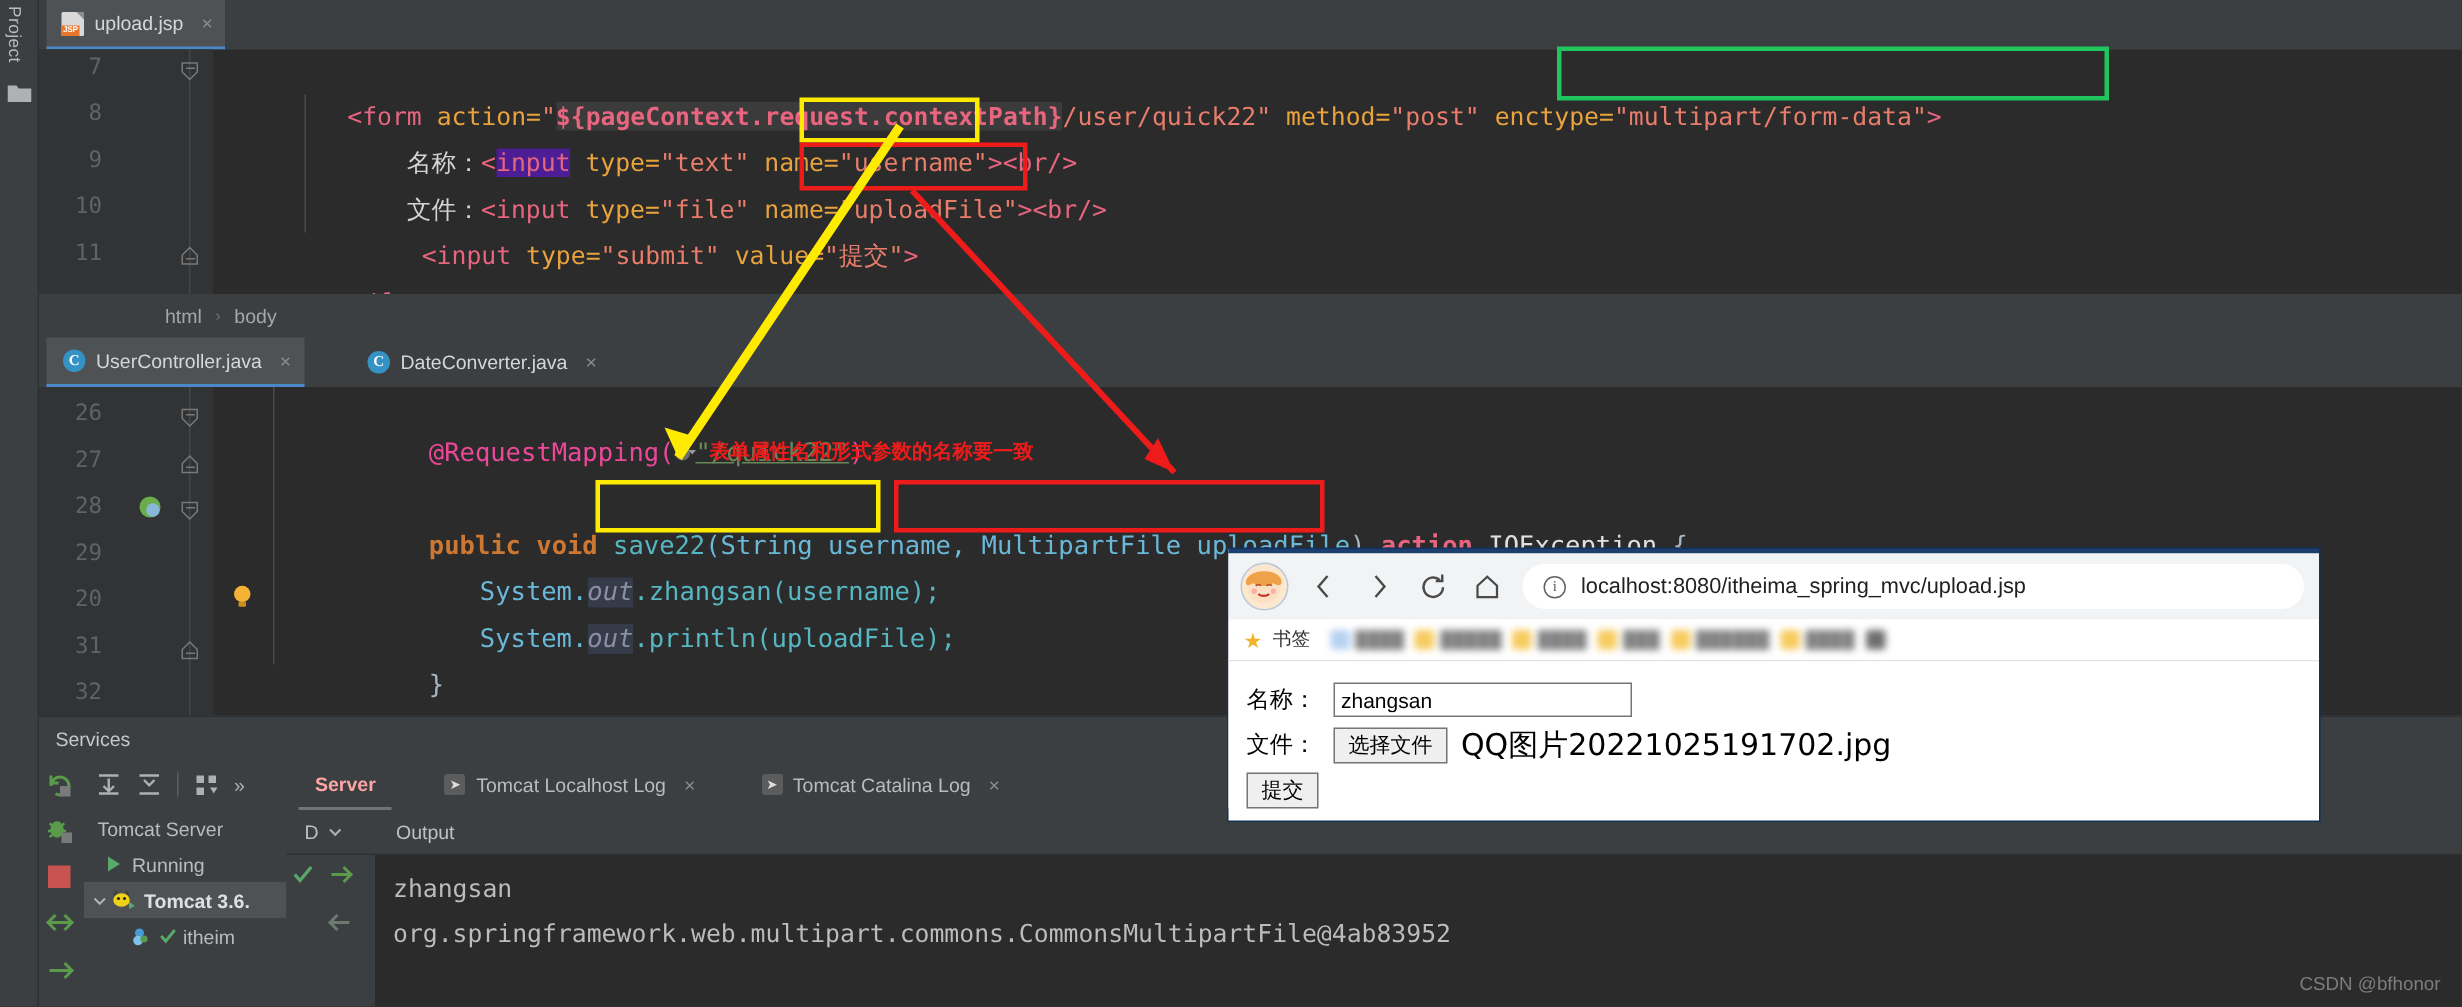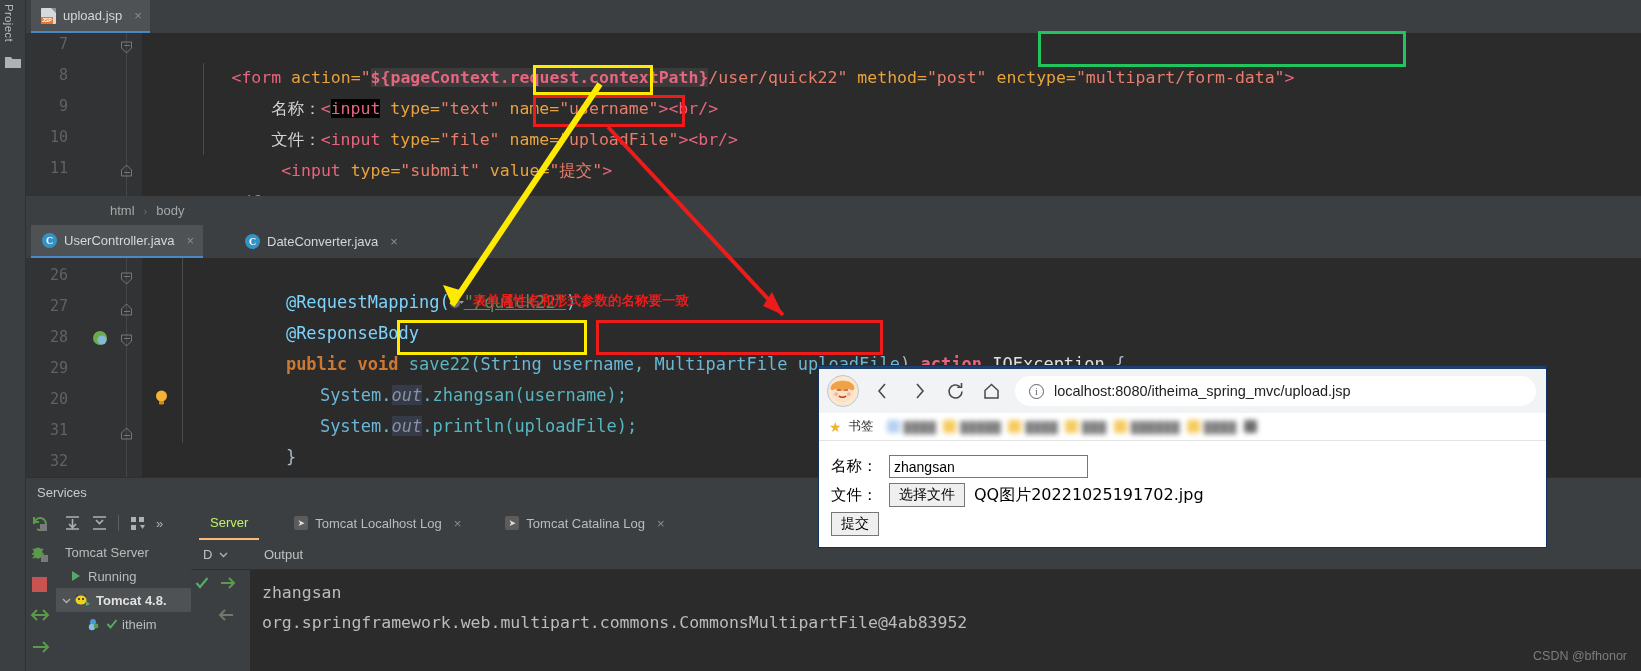--- a/index.html
+++ b/index.html
@@ -81,21 +81,21 @@
   }
   .code-line { position: absolute; left: 10px; height: 30px; line-height: 30px; }
   .indent-guide {
     position: absolute; width: 1px; background: #4b4b4b;
   }
   .t-tag { color: #e8657f; }
   .t-attr { color: #e8a33d; }
   .t-str { color: #e87d6b; }
   .t-eldelim { color: #e8657f; font-weight: bold; }
   .t-cn { color: #d4d4d4; }
-  .hl-input { background: #000000; }
+  .hl-input { background: #4c1d95; }
   .hl-el { background: #3b3b3b; }
 
   
   .breadcrumb {
     position: absolute; left: 26px; top: 196px; width: 1615px; height: 29px;
     background: #3c3f41; display: flex; align-items: center;
     padding-left: 84px; color: #a6a6a6; font-size: 13px;
   }
   .crumb-sep { margin: 0 9px; color: #707070; font-size: 11px; }
 
@@ -115,21 +115,21 @@
     display: flex; align-items: center; justify-content: center;
     margin-right: 7px; font-family: "Liberation Serif", serif;
   }
 
   .java-editor {
     position: absolute; left: 26px; top: 258px; width: 1615px; height: 219px;
     background: #2b2b2b;
     text-decoration: underline;
   }
   .jv-code { font-size: 17px; }
-  .j-anno { color: #7dd3fc; }
+  .j-anno { color: #ec4899; }
   .j-kw { color: #cc7832; font-weight: bold; }
   .j-kw2 { color: #e8657f; font-weight: bold; }
   .j-method { color: #56b6c2; }
   .j-type { color: #6ab7d8; }
   .j-plain { color: #a9b7c6; }
   .j-field { color: #8a8fa3; font-style: italic; background:#353b48; }
   .j-link { color: #6a8759; text-decoration: underline; }
   .j-white { color: #e0e0e0; }
 
   
@@ -168,21 +168,21 @@
   .tree-row { display: flex; align-items: center; height: 24px; white-space: nowrap; }
   .tree-row.sel { background: #4e5254; }
   .run-tabs {
     position: absolute; left: 191px; top: 506px; width: 1450px; height: 34px;
     background: #3c3f41; display: flex; align-items: center;
   }
   .run-tab {
     height: 34px; display: flex; align-items: center; padding: 0 11px;
     color: #bbbbbb; font-size: 13px; white-space: nowrap;
   }
-  .run-tab.active { border-bottom: 2px solid #fdba74; color: #bef264; }
+  .run-tab.active { border-bottom: 2px solid #737373; color: #fca5a5; font-weight: bold; }
   .log-ico {
     width: 14px; height: 14px; background: #5c5c5c; border-radius: 2px;
     color: #ddd; font-size: 9px; display: flex; align-items: center;
     justify-content: center; margin-right: 7px;
   }
   .out-hdr {
     position: absolute; left: 250px; top: 540px; width: 1391px; height: 30px;
     background: #3c3f41; display: flex; align-items: center;
     color: #c0c0c0; font-size: 13px; padding-left: 14px;
     border-bottom: 1px solid #2e3133;
@@ -264,21 +264,21 @@
   .ftext {
     width: 199px; height: 23px; border: 1px solid #767676; background: #fff;
     font-size: 14px; color: #000; padding: 0 4px; line-height: 21px;
     font-family: "Liberation Sans", sans-serif;
   }
   .fbtn {
     border: 1px solid #767676; background: #efefef; color: #000;
     font-size: 14px; padding: 2px 9px;
     font-family: "DejaVu Sans", sans-serif;
   }
-  .fname { font-size: 16px; color: #000; margin-left: 9px;
+  .fname { font-size: 20px; color: #000; margin-left: 9px;
            font-family: "DejaVu Sans", sans-serif; }
 
   
   .arrows { position: absolute; left: 0; top: 0; width: 1641px; height: 671px;
             pointer-events: none; }
 </style>
 </head>
 <body>
 
 <div id="root">
@@ -408,23 +408,20 @@
 
       
       <div class="code-line" style="top:-1px; left:62px">
         <span class="j-anno">@RequestMapping(</span><svg style="width:14px;height:12px;vertical-align:-1px" viewBox="0 0 14 12">
             <circle cx="5" cy="6" r="5" fill="#6d6d6d"></circle>
             <path d="M9 4l2.5 3L14 4z" fill="#9a9a9a"></path>
           </svg><span class="j-link">"/quick22"</span><span class="j-anno">)</span>
       </div>
 
       
-      <div class="code-line" style="top:30px; left:62px">
-        <span class="j-anno">@ResponseBody</span>
-      </div>
 
       
       <div class="code-line" style="top:61px; left:62px">
         <span class="j-kw">public void</span><span> </span><span class="j-method">save22</span><span class="j-type">(String username,</span><span> </span><span class="j-type">MultipartFile uploadFile</span><span class="j-plain">)</span><span> </span><span class="j-kw2">action</span><span> </span><span class="j-white">IOException</span><span> </span><span class="j-plain">{</span>
       </div>
 
       
       <div class="code-line" style="top:92px; left:96px">
         <span class="j-type">System.</span><span class="j-field">out</span><span class="j-method">.zhangsan(username);</span>
       </div>
@@ -513,21 +510,21 @@
       <svg width="11" height="11" viewBox="0 0 11 11" style="margin-right:3px">
           <path d="M2 4l3.5 3.5L9 4" stroke="#b0b0b0" stroke-width="1.4" fill="none"></path>
         </svg>
       <svg width="16" height="14" viewBox="0 0 16 14" style="margin-right:5px">
         <ellipse cx="6" cy="7" rx="5.5" ry="4.5" fill="#f0d11a"></ellipse>
         <path d="M1 4l2-3M11 4L9 1" stroke="#3b3b3b" stroke-width="1.2"></path>
         <circle cx="4" cy="6" r="1" fill="#222"></circle>
           <circle cx="8" cy="6" r="1" fill="#222"></circle>
         <path d="M11 8l4 3-4 2z" fill="#59a869"></path>
       </svg>
-      <span style="font-weight:bold;color:#e0e0e0">Tomcat 4.8.</span>
+      <span style="font-weight:bold;color:#e0e0e0">Tomcat 3.6.</span>
     </div>
     <div class="tree-row" style="padding-left:32px">
       <svg width="15" height="13" viewBox="0 0 15 13" style="margin-right:3px">
         <circle cx="5" cy="4" r="3" fill="#4a9bd4"></circle>
           <circle cx="4" cy="9" r="3.2" fill="#7fc0e6"></circle>
         <circle cx="8" cy="8" r="2.4" fill="#5a9b4b"></circle>
       </svg>
       <svg width="12" height="12" viewBox="0 0 12 12" style="margin-right:4px">
           <path d="M1.5 6l3 3.5L10.5 2" stroke="#59a869" stroke-width="2" fill="none"></path>
         </svg>

